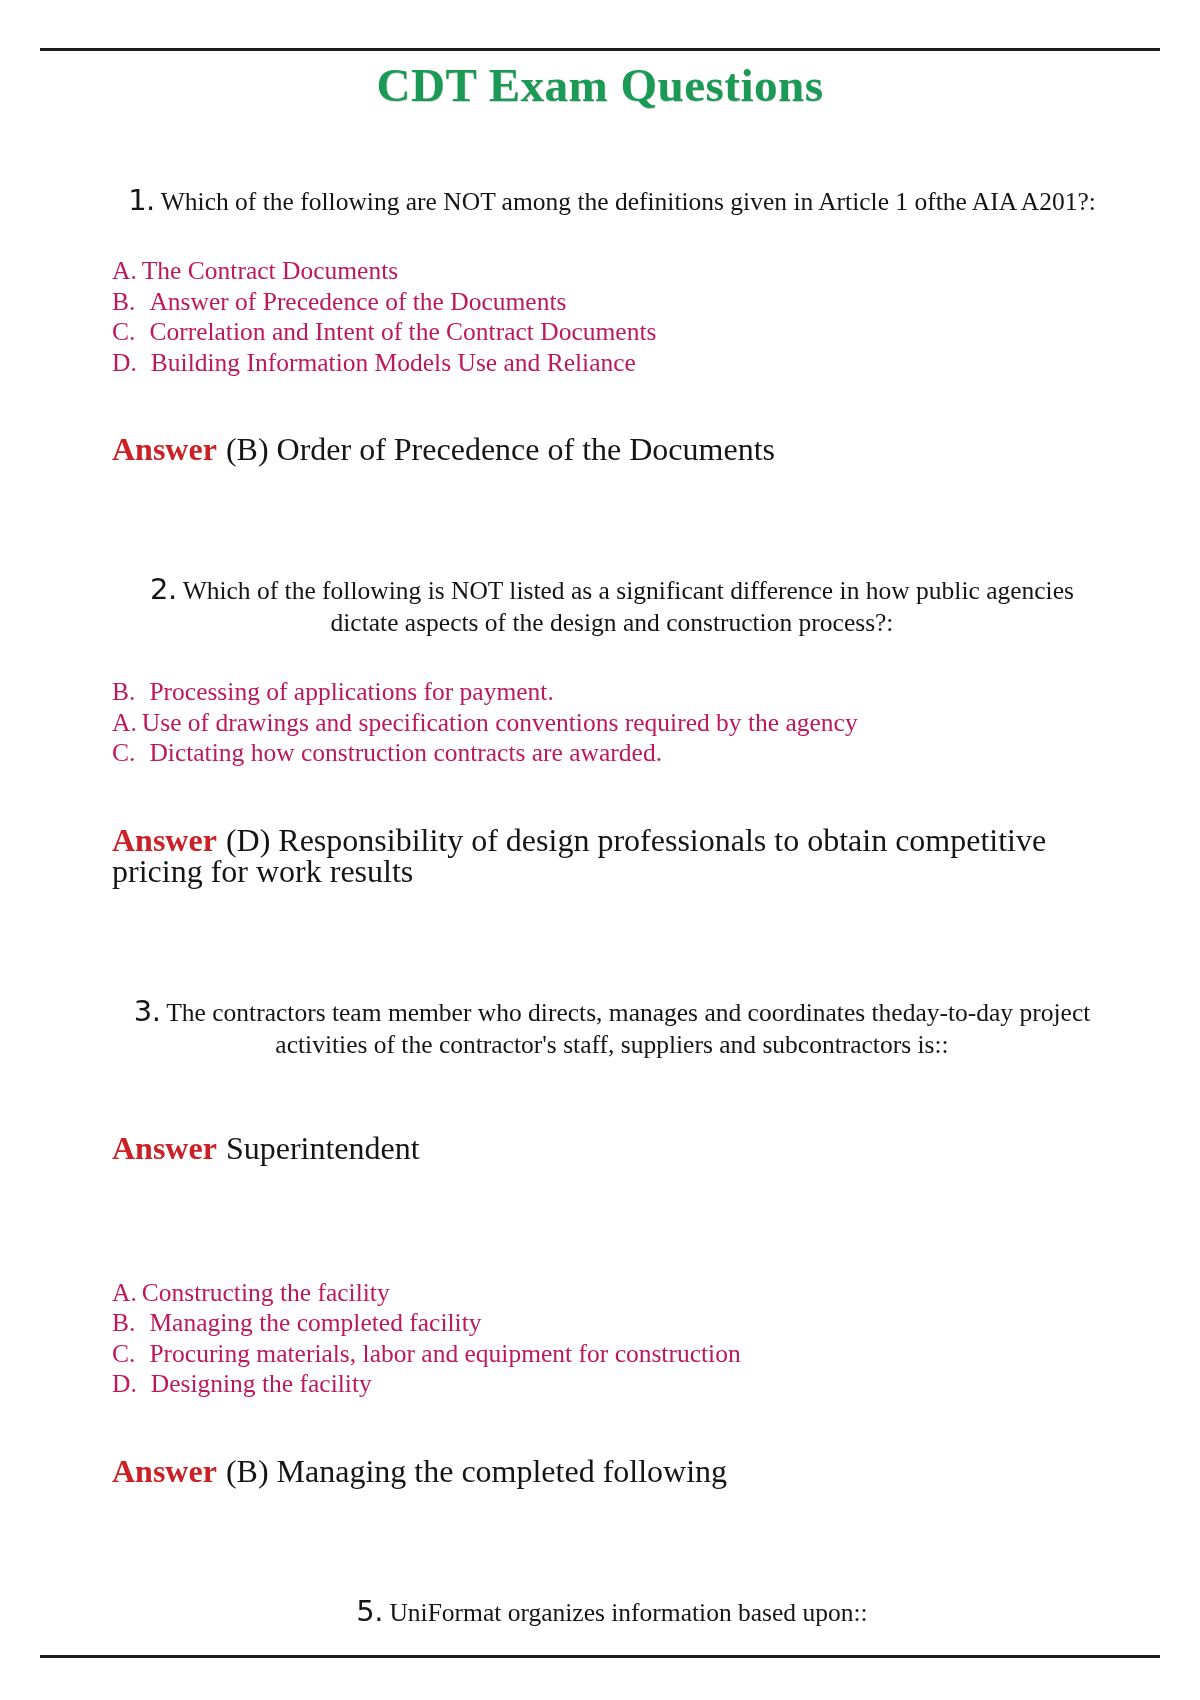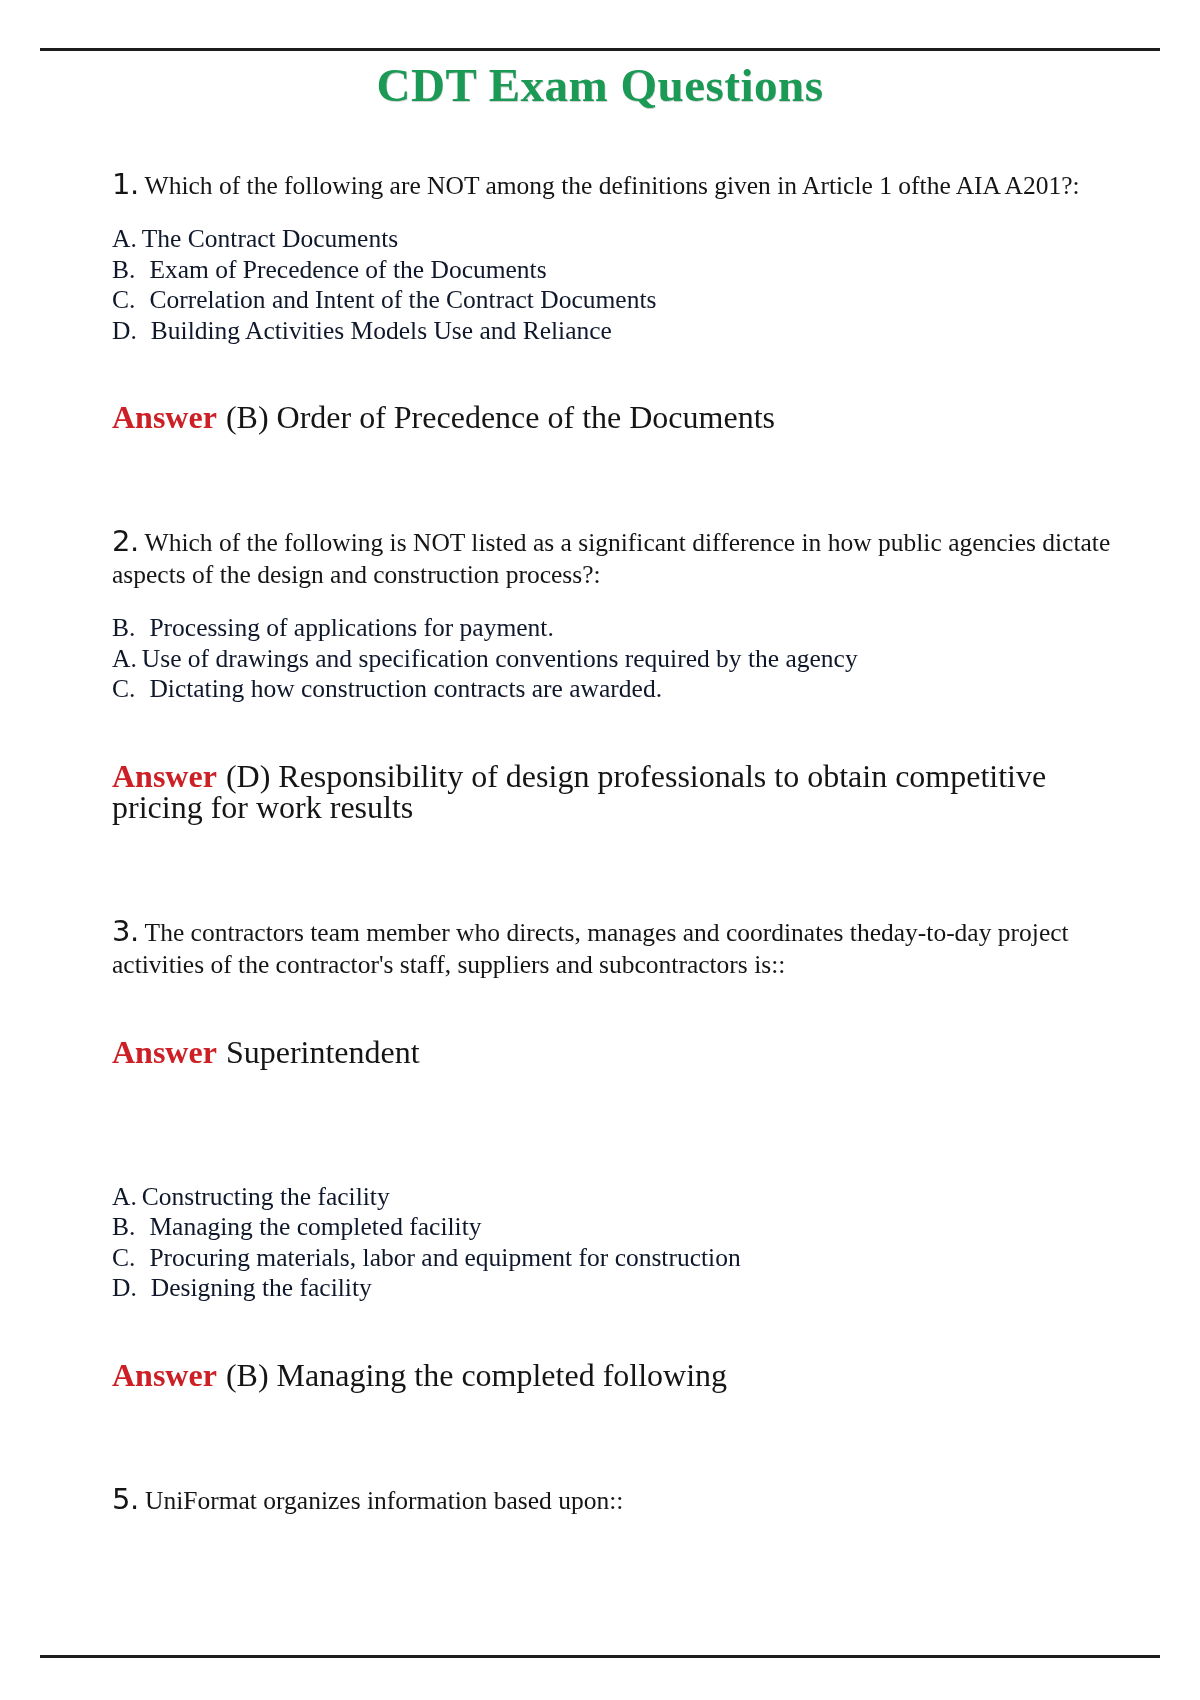--- a/index.html
+++ b/index.html
@@ -64,22 +64,22 @@
   }
 
   .qblock {
     margin-bottom: 0;
   }
 
   .qline {
     font-size: 25.5px;
     line-height: 32px;
     color: #151515;
-    text-align: left;
-    margin: 0;
+    text-align: center;
+    margin: 16px;
   }
 
   .qnum {
     font-family: "DejaVu Sans", "Liberation Sans", sans-serif;
     font-size: 29px;
     font-weight: 400;
     color: #151515;
     letter-spacing: -0.5px;
   }
 
@@ -90,21 +90,21 @@
 
   .options {
     margin: 0;
     padding: 0;
     list-style: none;
   }
 
   .options li {
     font-size: 25.5px;
     line-height: 30.5px;
-    color: #0f172a;
+    color: #be185d;
     white-space: nowrap;
   }
 
   .opt-letter {
     display: inline-block;
   }
 
   .opt-letter.tight { margin-right: 5px; }
   .opt-letter.wide  { margin-right: 14px; }
 
@@ -140,27 +140,27 @@
       <p class="qline">
         <span class="qnum">1.</span>
         <span class="qtext">Which of the following are NOT among the definitions given in Article 1 ofthe AIA A201?:</span>
       </p>
       <div class="gap-after-question"></div>
       <ul class="options">
         <li>
           <span class="opt-letter tight">A.</span><span>The Contract Documents</span>
         </li>
         <li>
-          <span class="opt-letter wide">B.</span><span>Exam of Precedence of the Documents</span>
+          <span class="opt-letter wide">B.</span><span>Answer of Precedence of the Documents</span>
         </li>
         <li>
           <span class="opt-letter wide">C.</span><span>Correlation and Intent of the Contract Documents</span>
         </li>
         <li>
-          <span class="opt-letter wide">D.</span><span>Building Activities Models Use and Reliance</span>
+          <span class="opt-letter wide">D.</span><span>Building Information Models Use and Reliance</span>
         </li>
       </ul>
       <div class="gap-after-options"></div>
       <p class="answer-line">
         <span class="answer-label">Answer</span><span>(B) Order of Precedence of the Documents</span>
       </p>
     </div>
 
     <div class="gap-between-blocks"></div>
 

